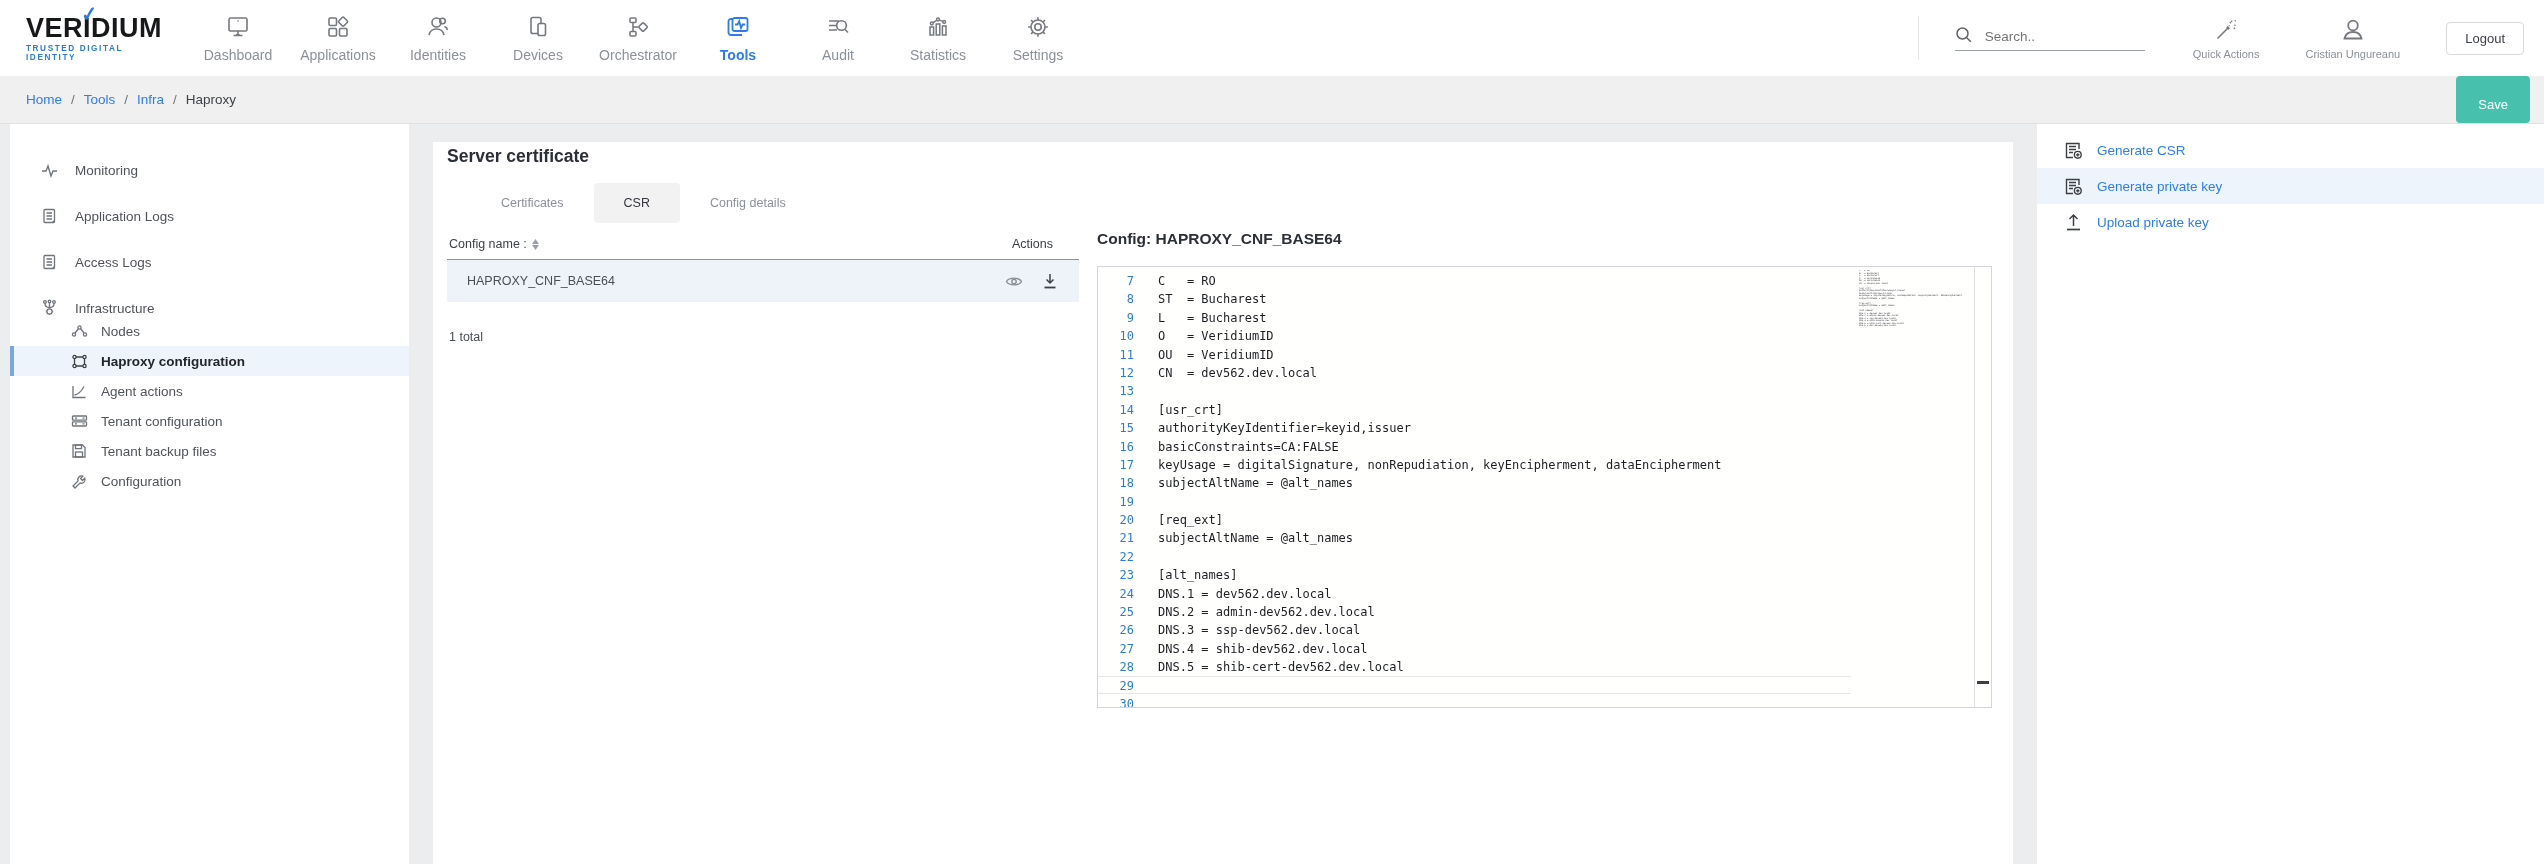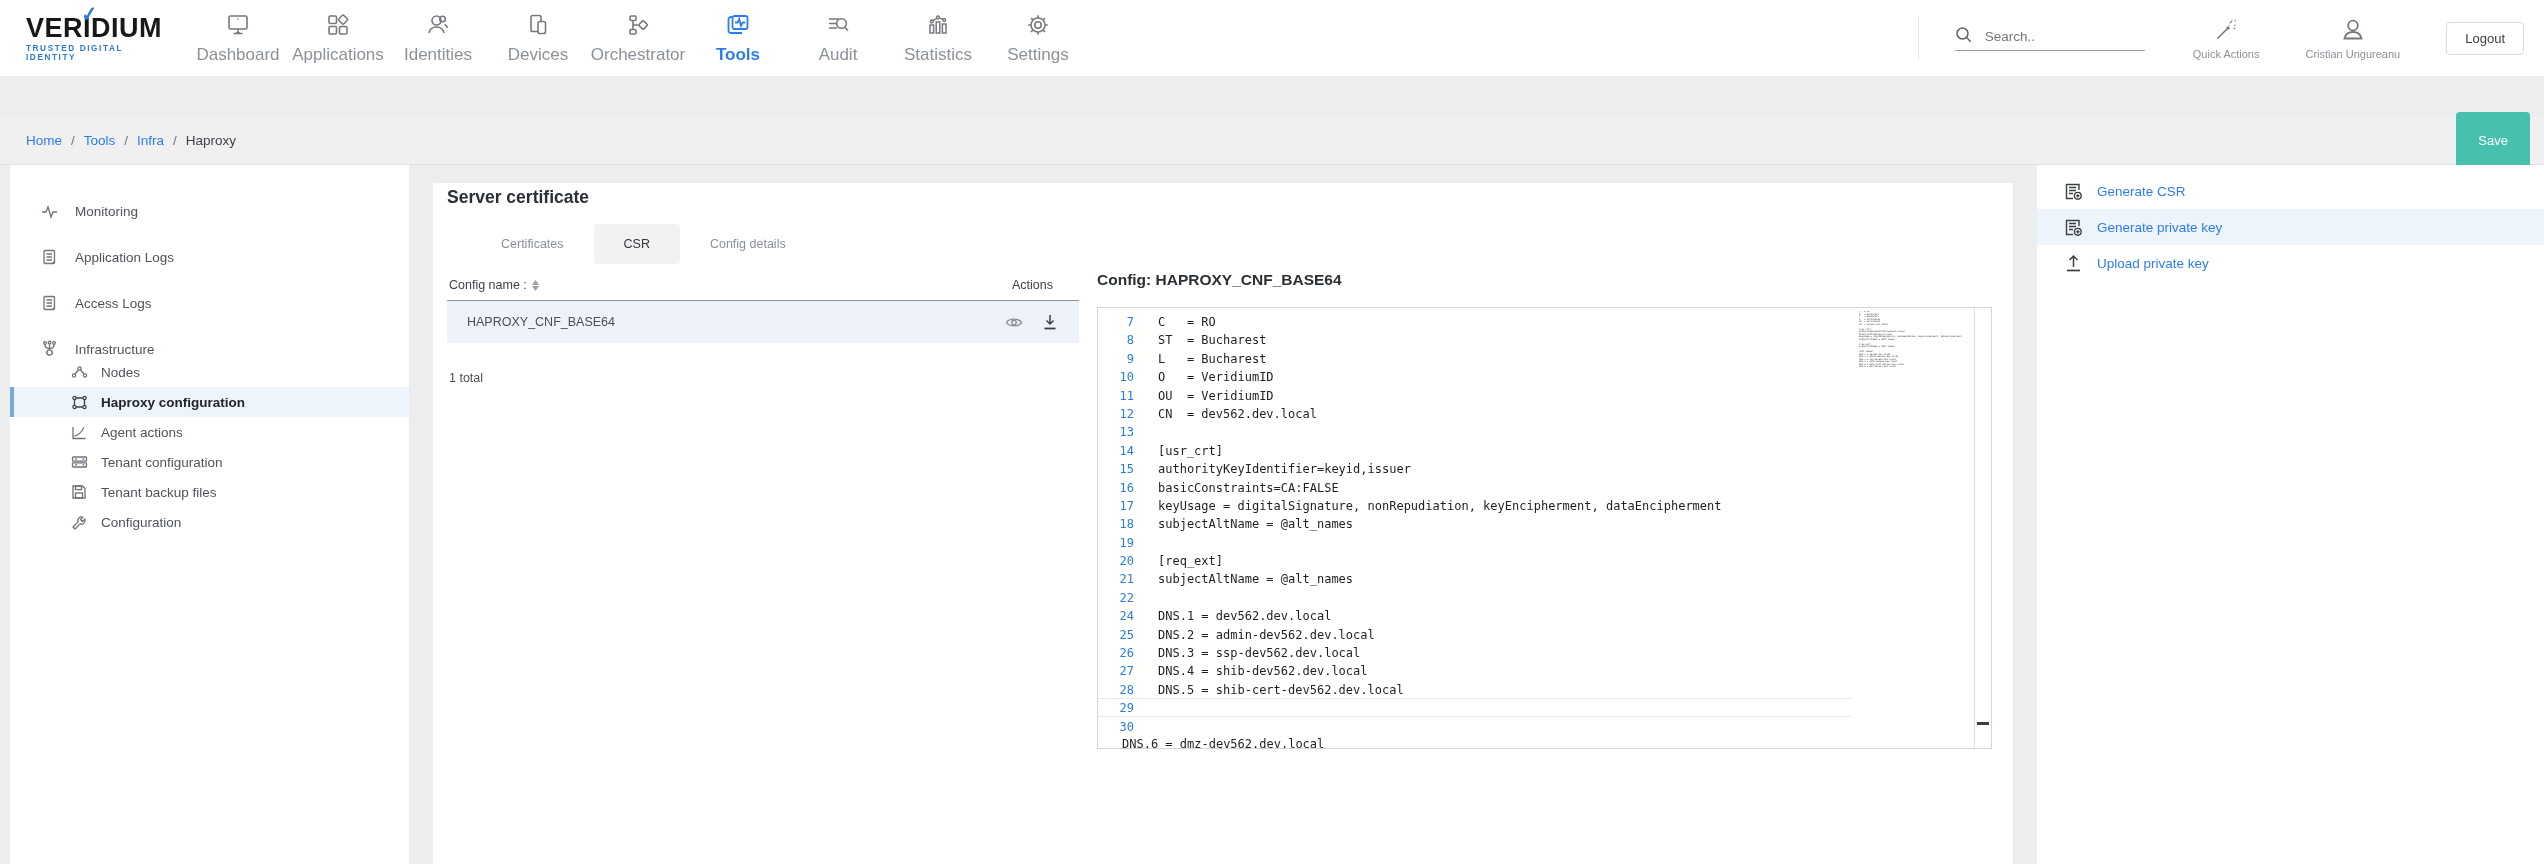--- a/index.html
+++ b/index.html
@@ -19,34 +19,34 @@
     display: flex; align-items: center;
     position: relative;
   }
   .logo { margin-left: 26px; width: 150px; }
   .logo-word { font-size: 27px; font-weight: 800; color: #17181a; letter-spacing: .5px; line-height: 1; position: relative; }
   .logo-check { position: absolute; left: 55px; top: -11px; color: #2b7cd9; font-size: 20px; font-weight: 700; transform: rotate(-6deg); }
   .logo-tag { font-size: 8.2px; font-weight: 700; color: #2b7cd9; letter-spacing: 1.6px; margin-top: 2px; }
   .nav-items { display: flex; margin-left: 12px; }
   .nav-item { width: 100px; display: flex; flex-direction: column; align-items: center; cursor: pointer; }
   .nav-item .nico { height: 28px; display:flex; align-items:center; justify-content:center; }
-  .nav-item .nlabel { font-size: 17px; color: #8b9199; margin-top: 6px; }
+  .nav-item .nlabel { font-size: 14px; color: #8b9199; margin-top: 6px; }
   .nav-item.active .nlabel { color: #2e7cf0; font-weight: 700; }
   .nav-right { position: absolute; right: 0; top: 0; height: 76px; display: flex; align-items: center; gap: 20px; }
   .nav-divider { width: 1px; height: 44px; background: #e3e5e7; margin-right: 16px; }
   .searchbox { display: flex; align-items: flex-end; border-bottom: 1px solid #9aa0a6; padding-bottom: 6px; width: 190px; margin-right: 28px; }
   .searchbox input { border: 0; outline: 0; font-size: 13.5px; font-family: "Liberation Sans", sans-serif; color: #5f6368; width: 140px; margin-left: 12px; background: transparent; }
   .mini-nav { display: flex; flex-direction: column; align-items: center; margin-right: 26px; cursor: pointer; }
   .mini-nav .nlabel { font-size: 11px; color: #8b9199; margin-top: 5px; white-space: nowrap; }
   .logout-btn { background: #fff; border: 1px solid #d8dadd; border-radius: 4px; font-size: 13px; color: #3d4249; padding: 8px 18px; margin-right: 20px; cursor: pointer; font-family: "Liberation Sans", sans-serif; }
 
   
   .crumb-bar {
     height: 48px; background: #f0f0f1; border-bottom: 1px solid #dfe1e3;
-    display: flex; align-items: center; justify-content: space-between; margin-top: 41px;
+    display: flex; justify-content: space-between;
   }
   .crumbs { margin-left: 26px; font-size: 13.5px; display: flex; gap: 9px; align-items: center; }
   .crumb-link { color: #2e7cf0; cursor: pointer; text-decoration: none; }
   .crumb-sep { color: #6f7479; }
   .crumb-current { color: #3d4249; }
   .save-btn { background: #47c1ad; color: #fff; border: 0; border-radius: 4px; font-size: 13px; padding: 21px 22px; margin-right: 14px; cursor: pointer; font-family: "Liberation Sans", sans-serif; }
 
   
   .content { display: flex; height: 740px; }
   .panel { background: #fff; height: 100%; }
@@ -471,20 +471,24 @@
             </div>
           <div class="cl">
               <span class="ln">21</span>
               <span class="ct">subjectAltName = @alt_names</span>
             </div>
           <div class="cl">
               <span class="ln">22</span>
               <span class="ct"></span>
             </div>
           <div class="cl">
+              <span class="ln">23</span>
+              <span class="ct">[alt_names]</span>
+            </div>
+          <div class="cl">
               <span class="ln">24</span>
               <span class="ct">DNS.1 = dev562.dev.local</span>
             </div>
           <div class="cl">
               <span class="ln">25</span>
               <span class="ct">DNS.2 = admin-dev562.dev.local</span>
             </div>
           <div class="cl">
               <span class="ln">26</span>
               <span class="ct">DNS.3 = ssp-dev562.dev.local</span>

